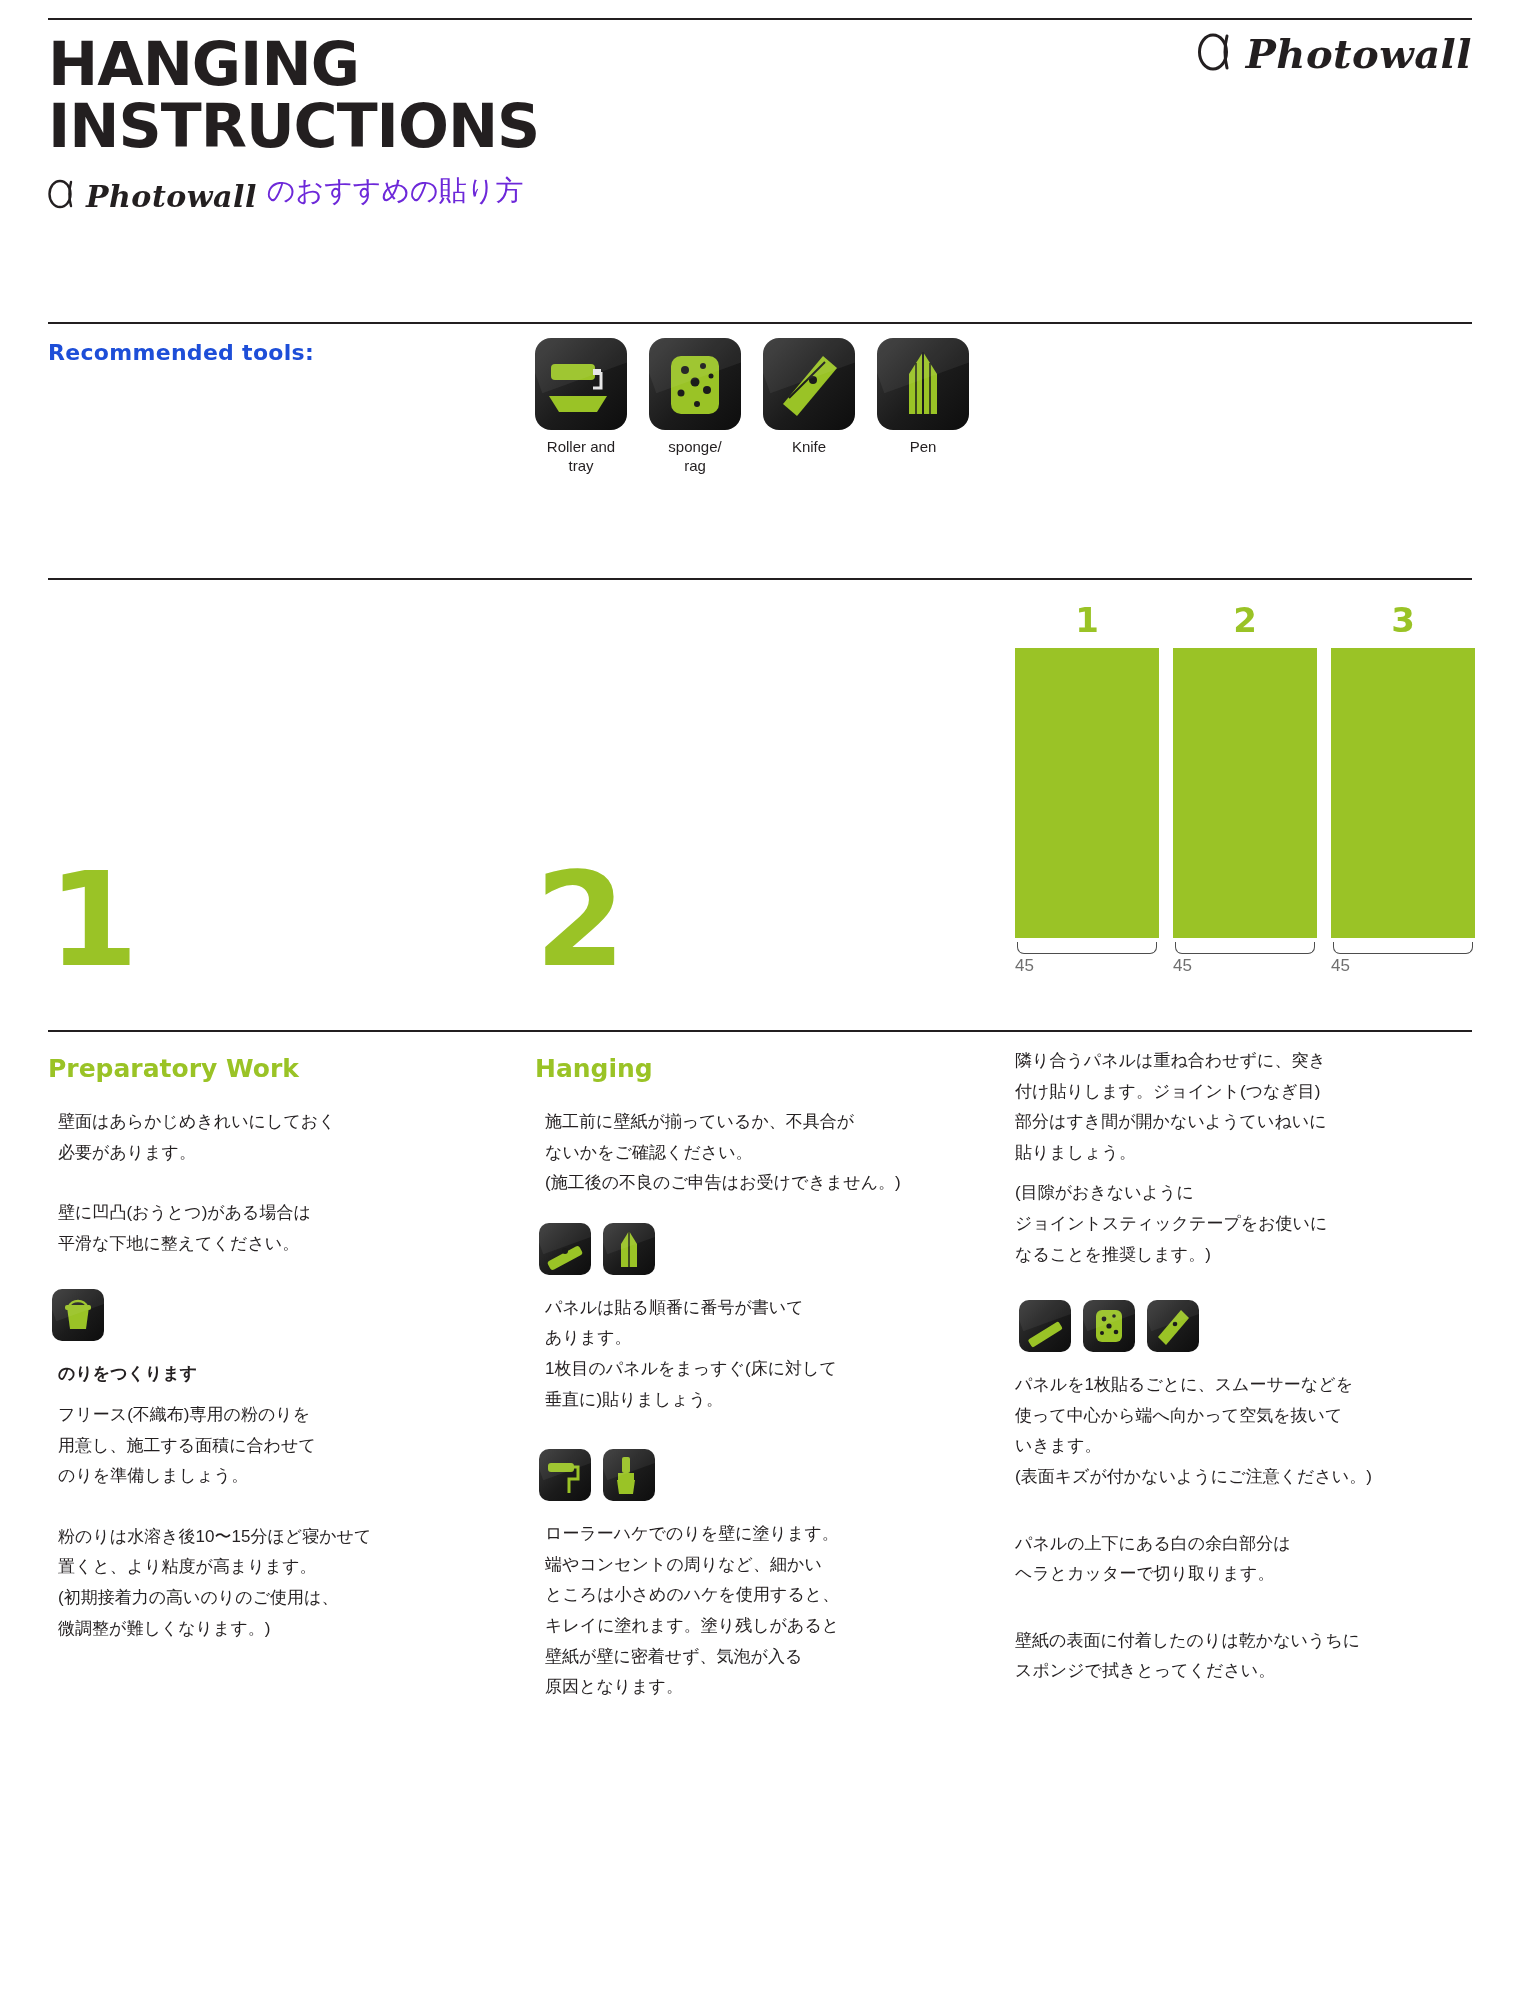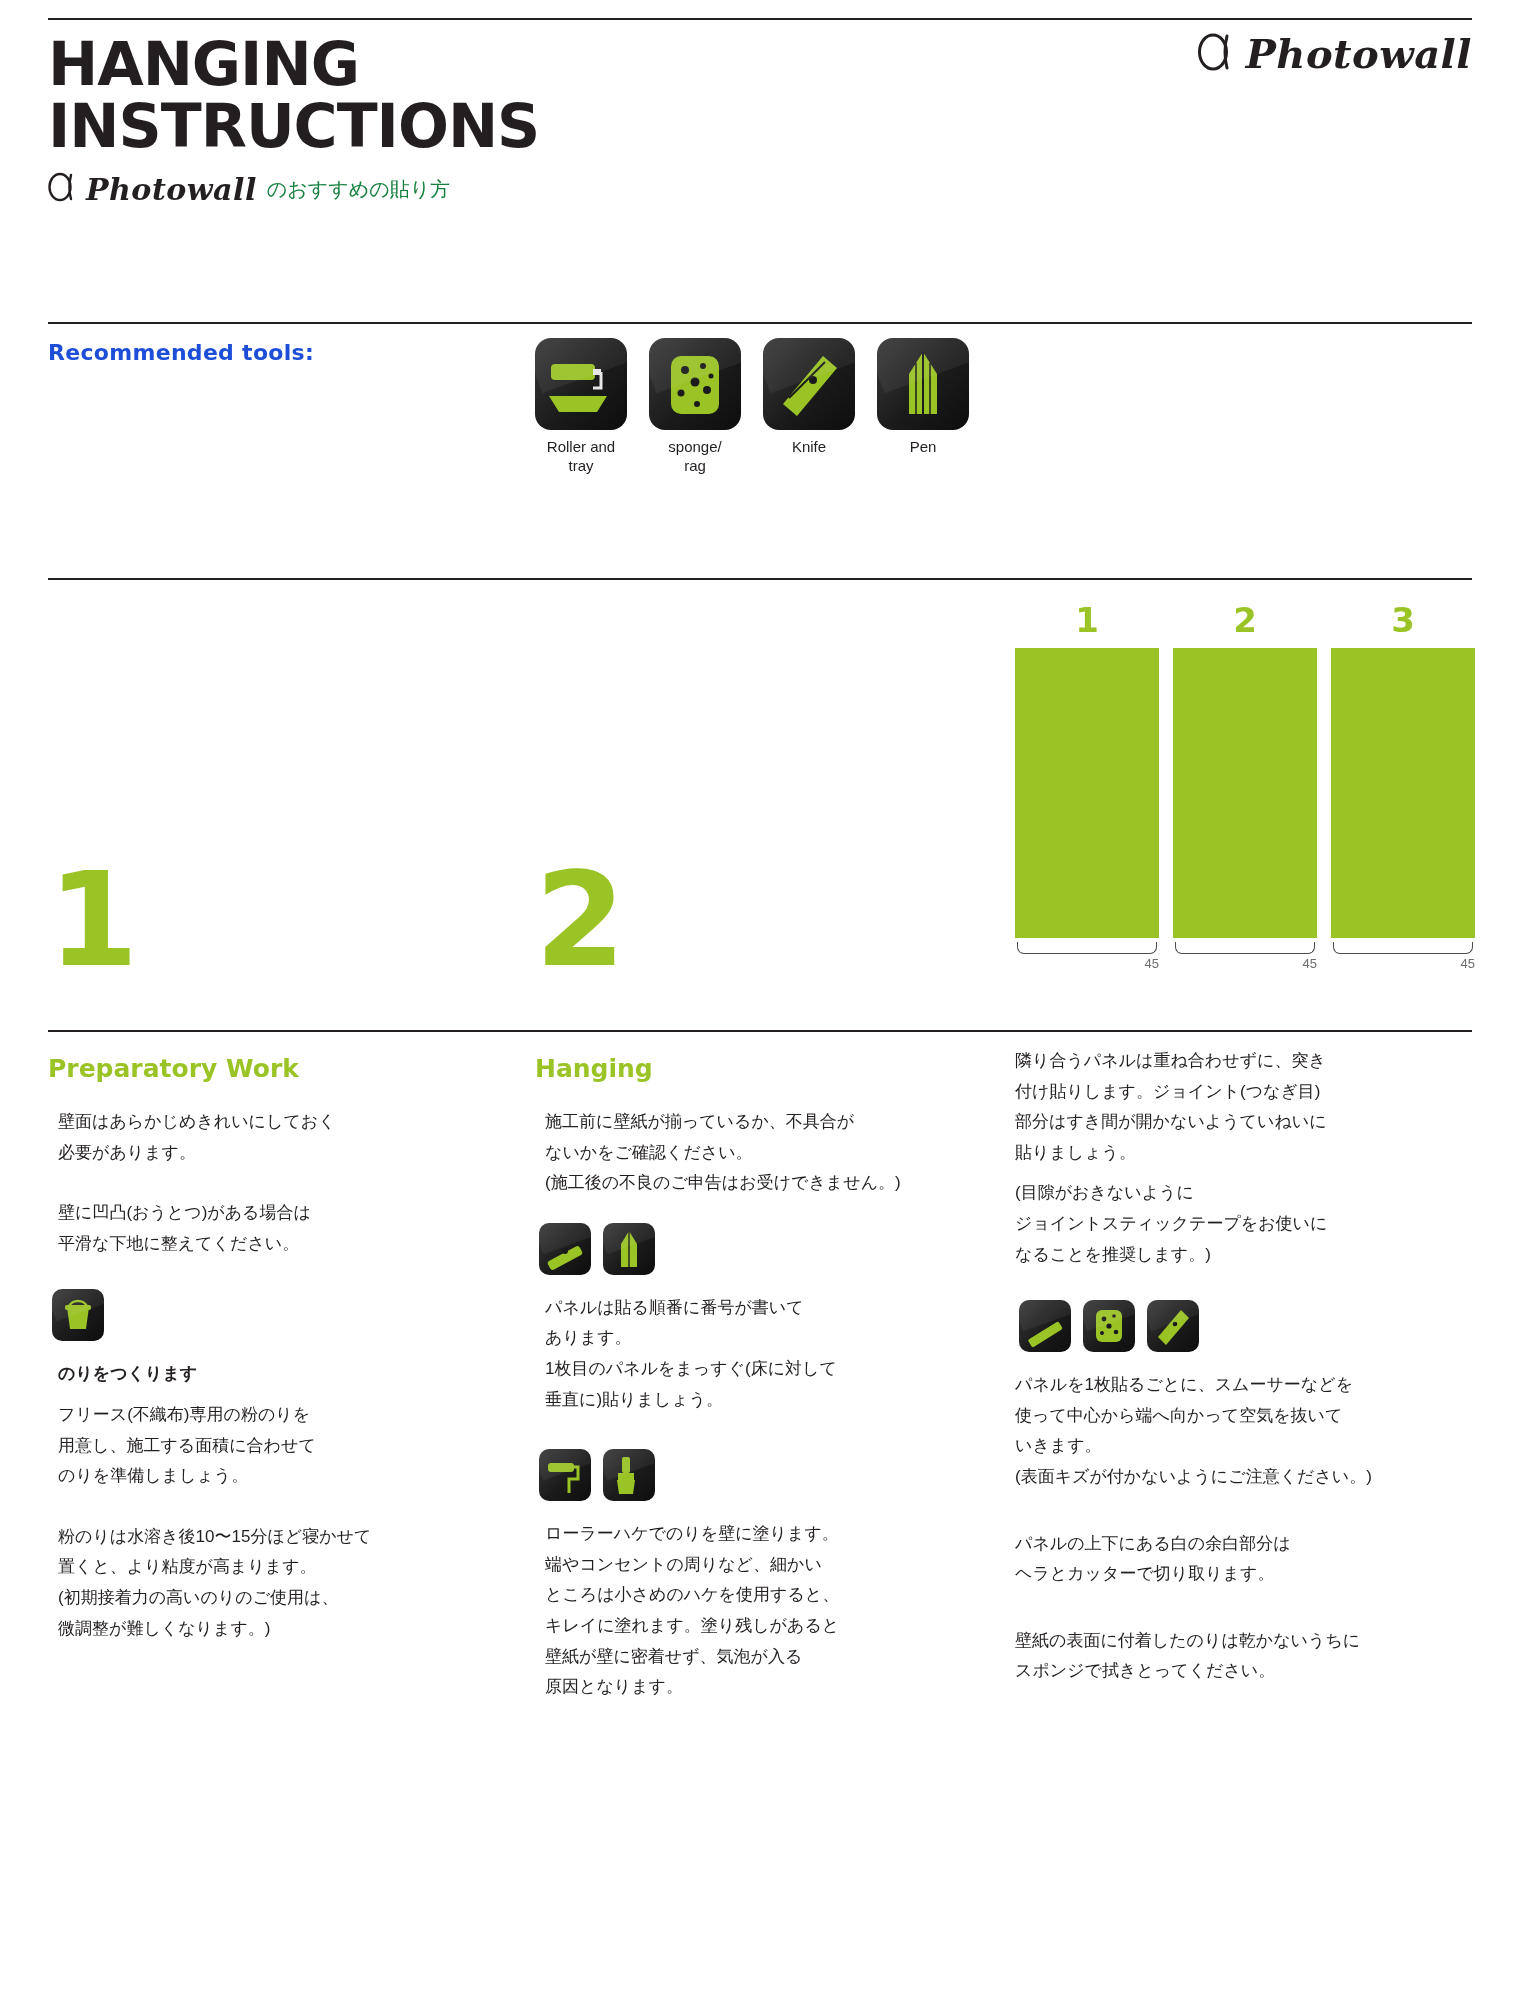--- a/index.html
+++ b/index.html
@@ -46,22 +46,22 @@
     color: #231f20;
     margin: 0;
   }
   .subtitle-row {
     display: flex;
     align-items: flex-end;
     margin-top: 14px;
     gap: 10px;
   }
   .subtitle-jp {
-    font-size: 20px;
-    color: #15803d;
+    font-size: 28px;
+    color: #6d28d9;
     padding-bottom: 4px;
   }
 
   
   .logo {
     display: inline-flex;
     align-items: center;
     gap: 4px;
     color: #231f20;
   }
@@ -183,24 +183,24 @@
     height: 290px;
     background: #9ac326;
   }
   .panel-measures {
     display: flex;
     gap: 14px;
     margin-top: 2px;
   }
   .measure {
     flex: 1;
-    text-align: right;
+    text-align: left;
     position: relative;
     padding-top: 16px;
-    font-size: 13px;
+    font-size: 17px;
     color: #6f6f6f;
   }
   .measure::before {
     content: "";
     position: absolute;
     left: 2px; right: 2px; top: 2px;
     height: 11px;
     border: 1.5px solid #4d4d4d;
     border-top: none;
     border-radius: 0 0 7px 7px;

